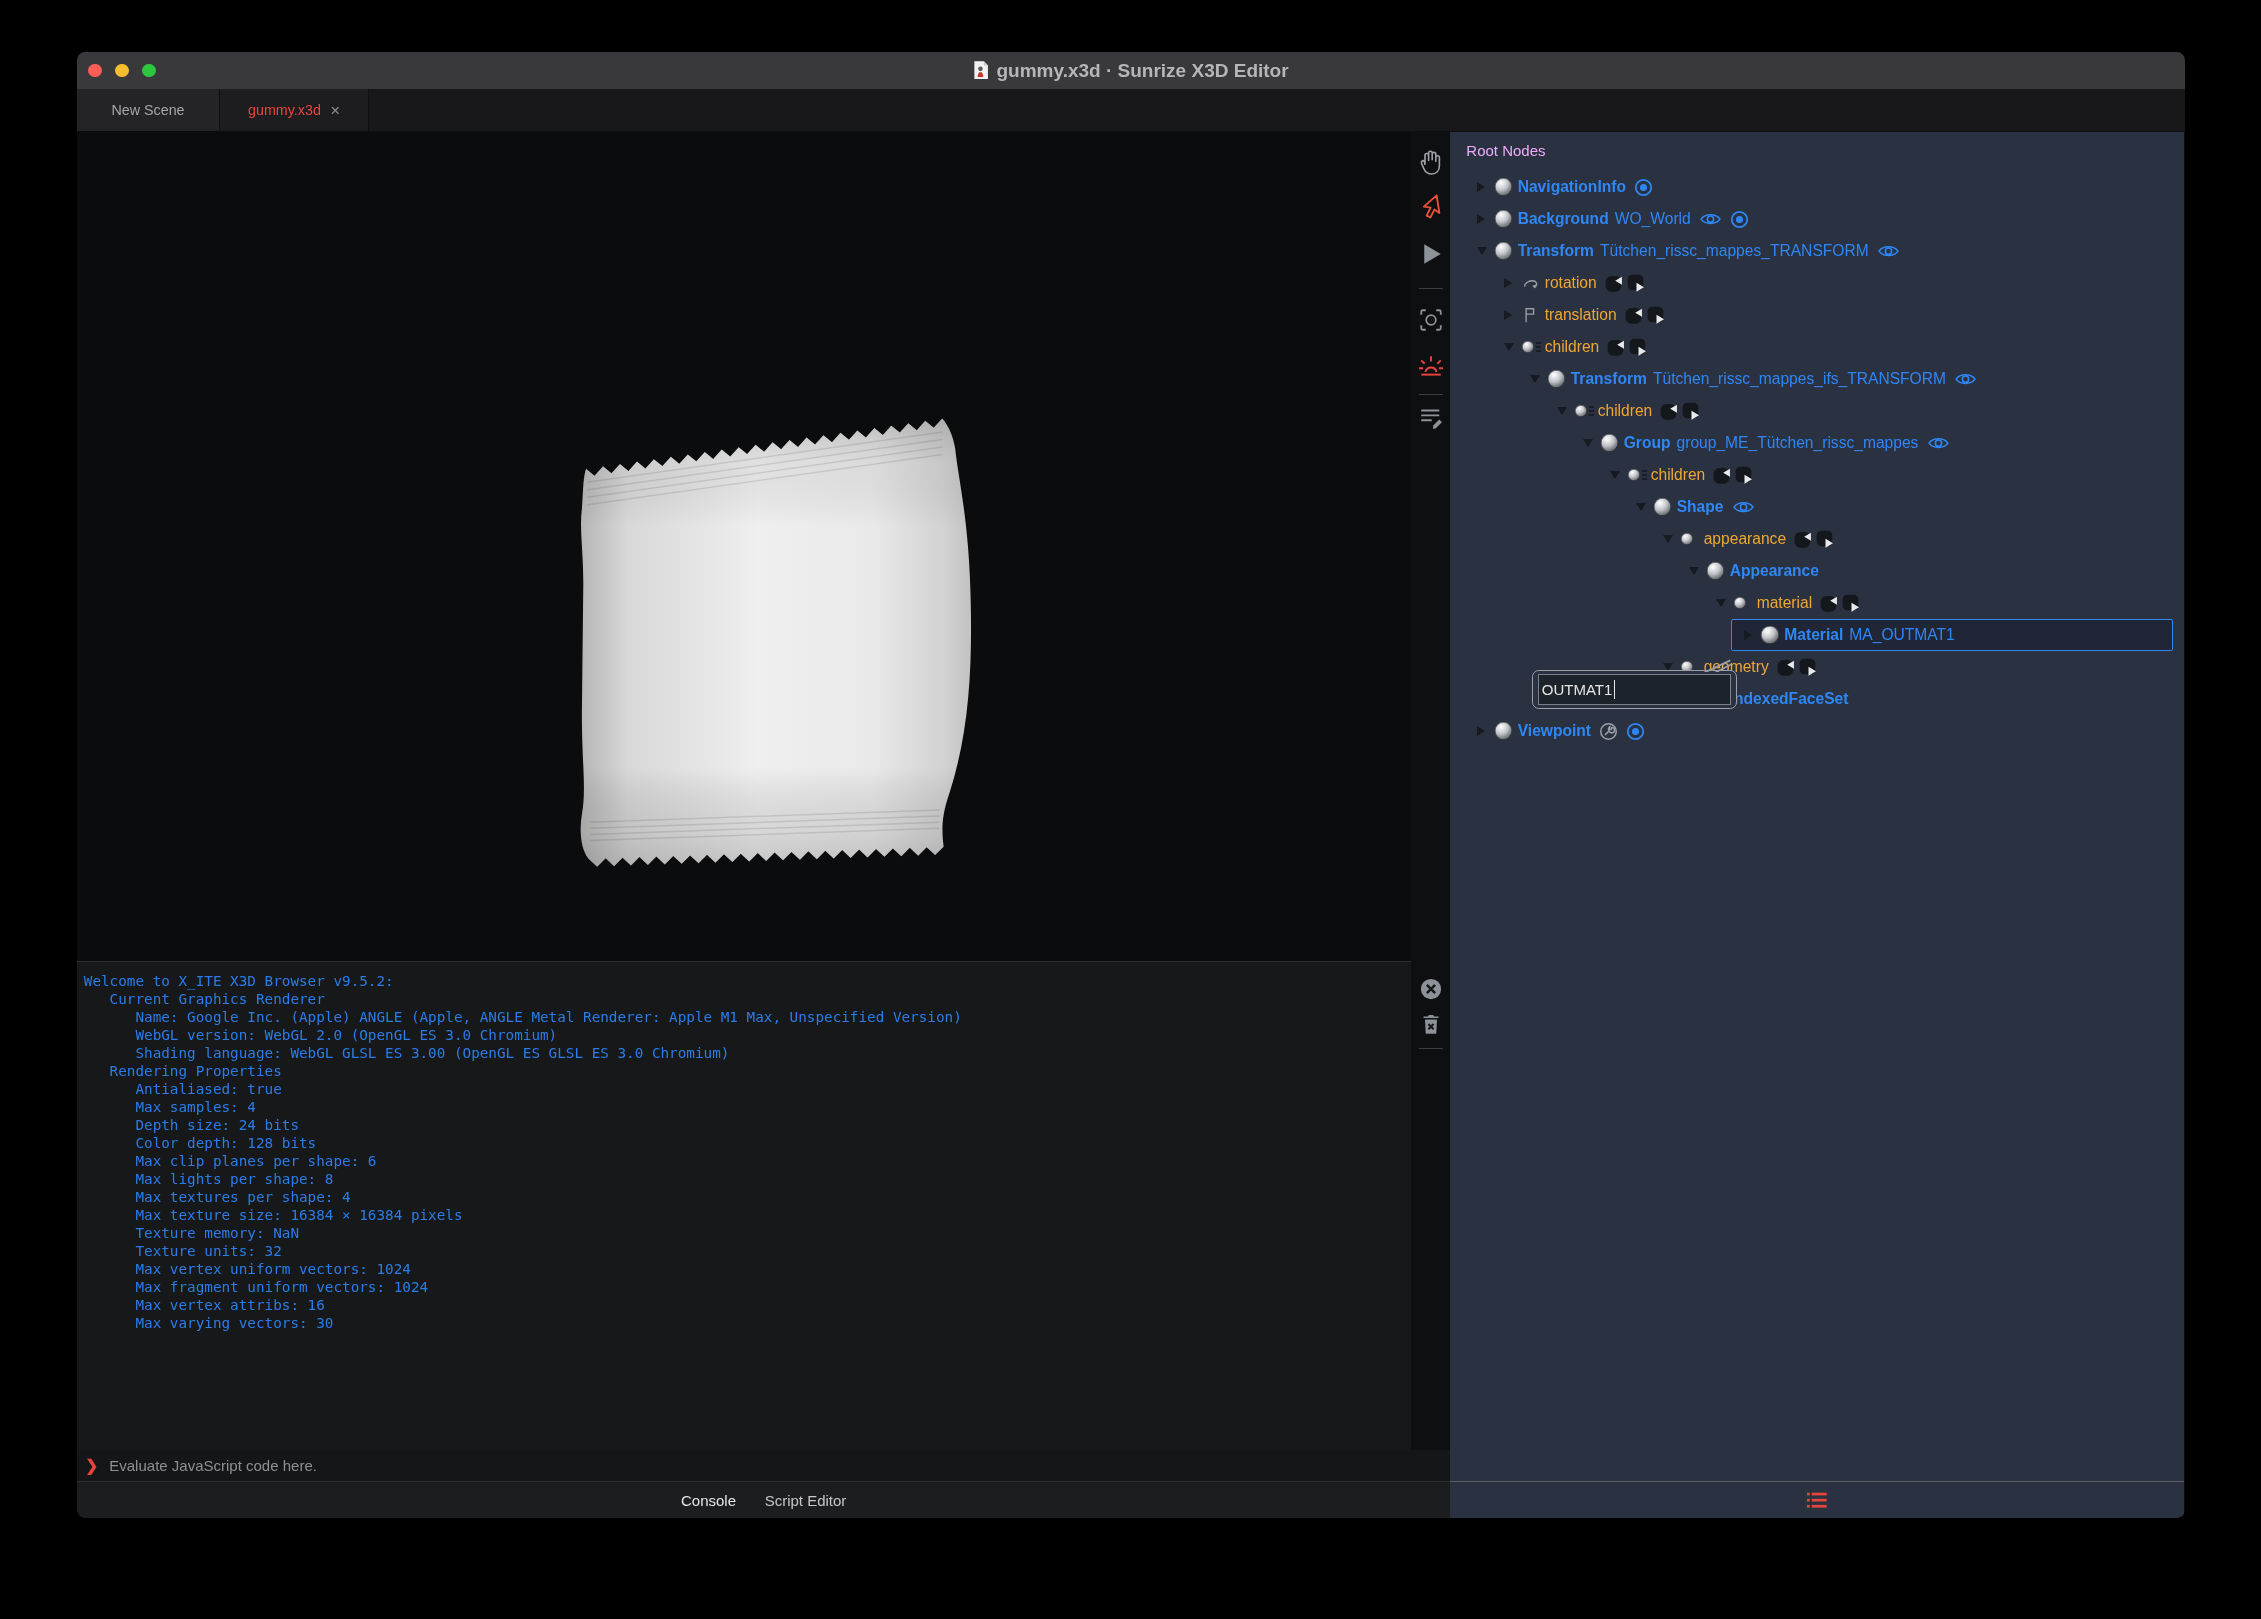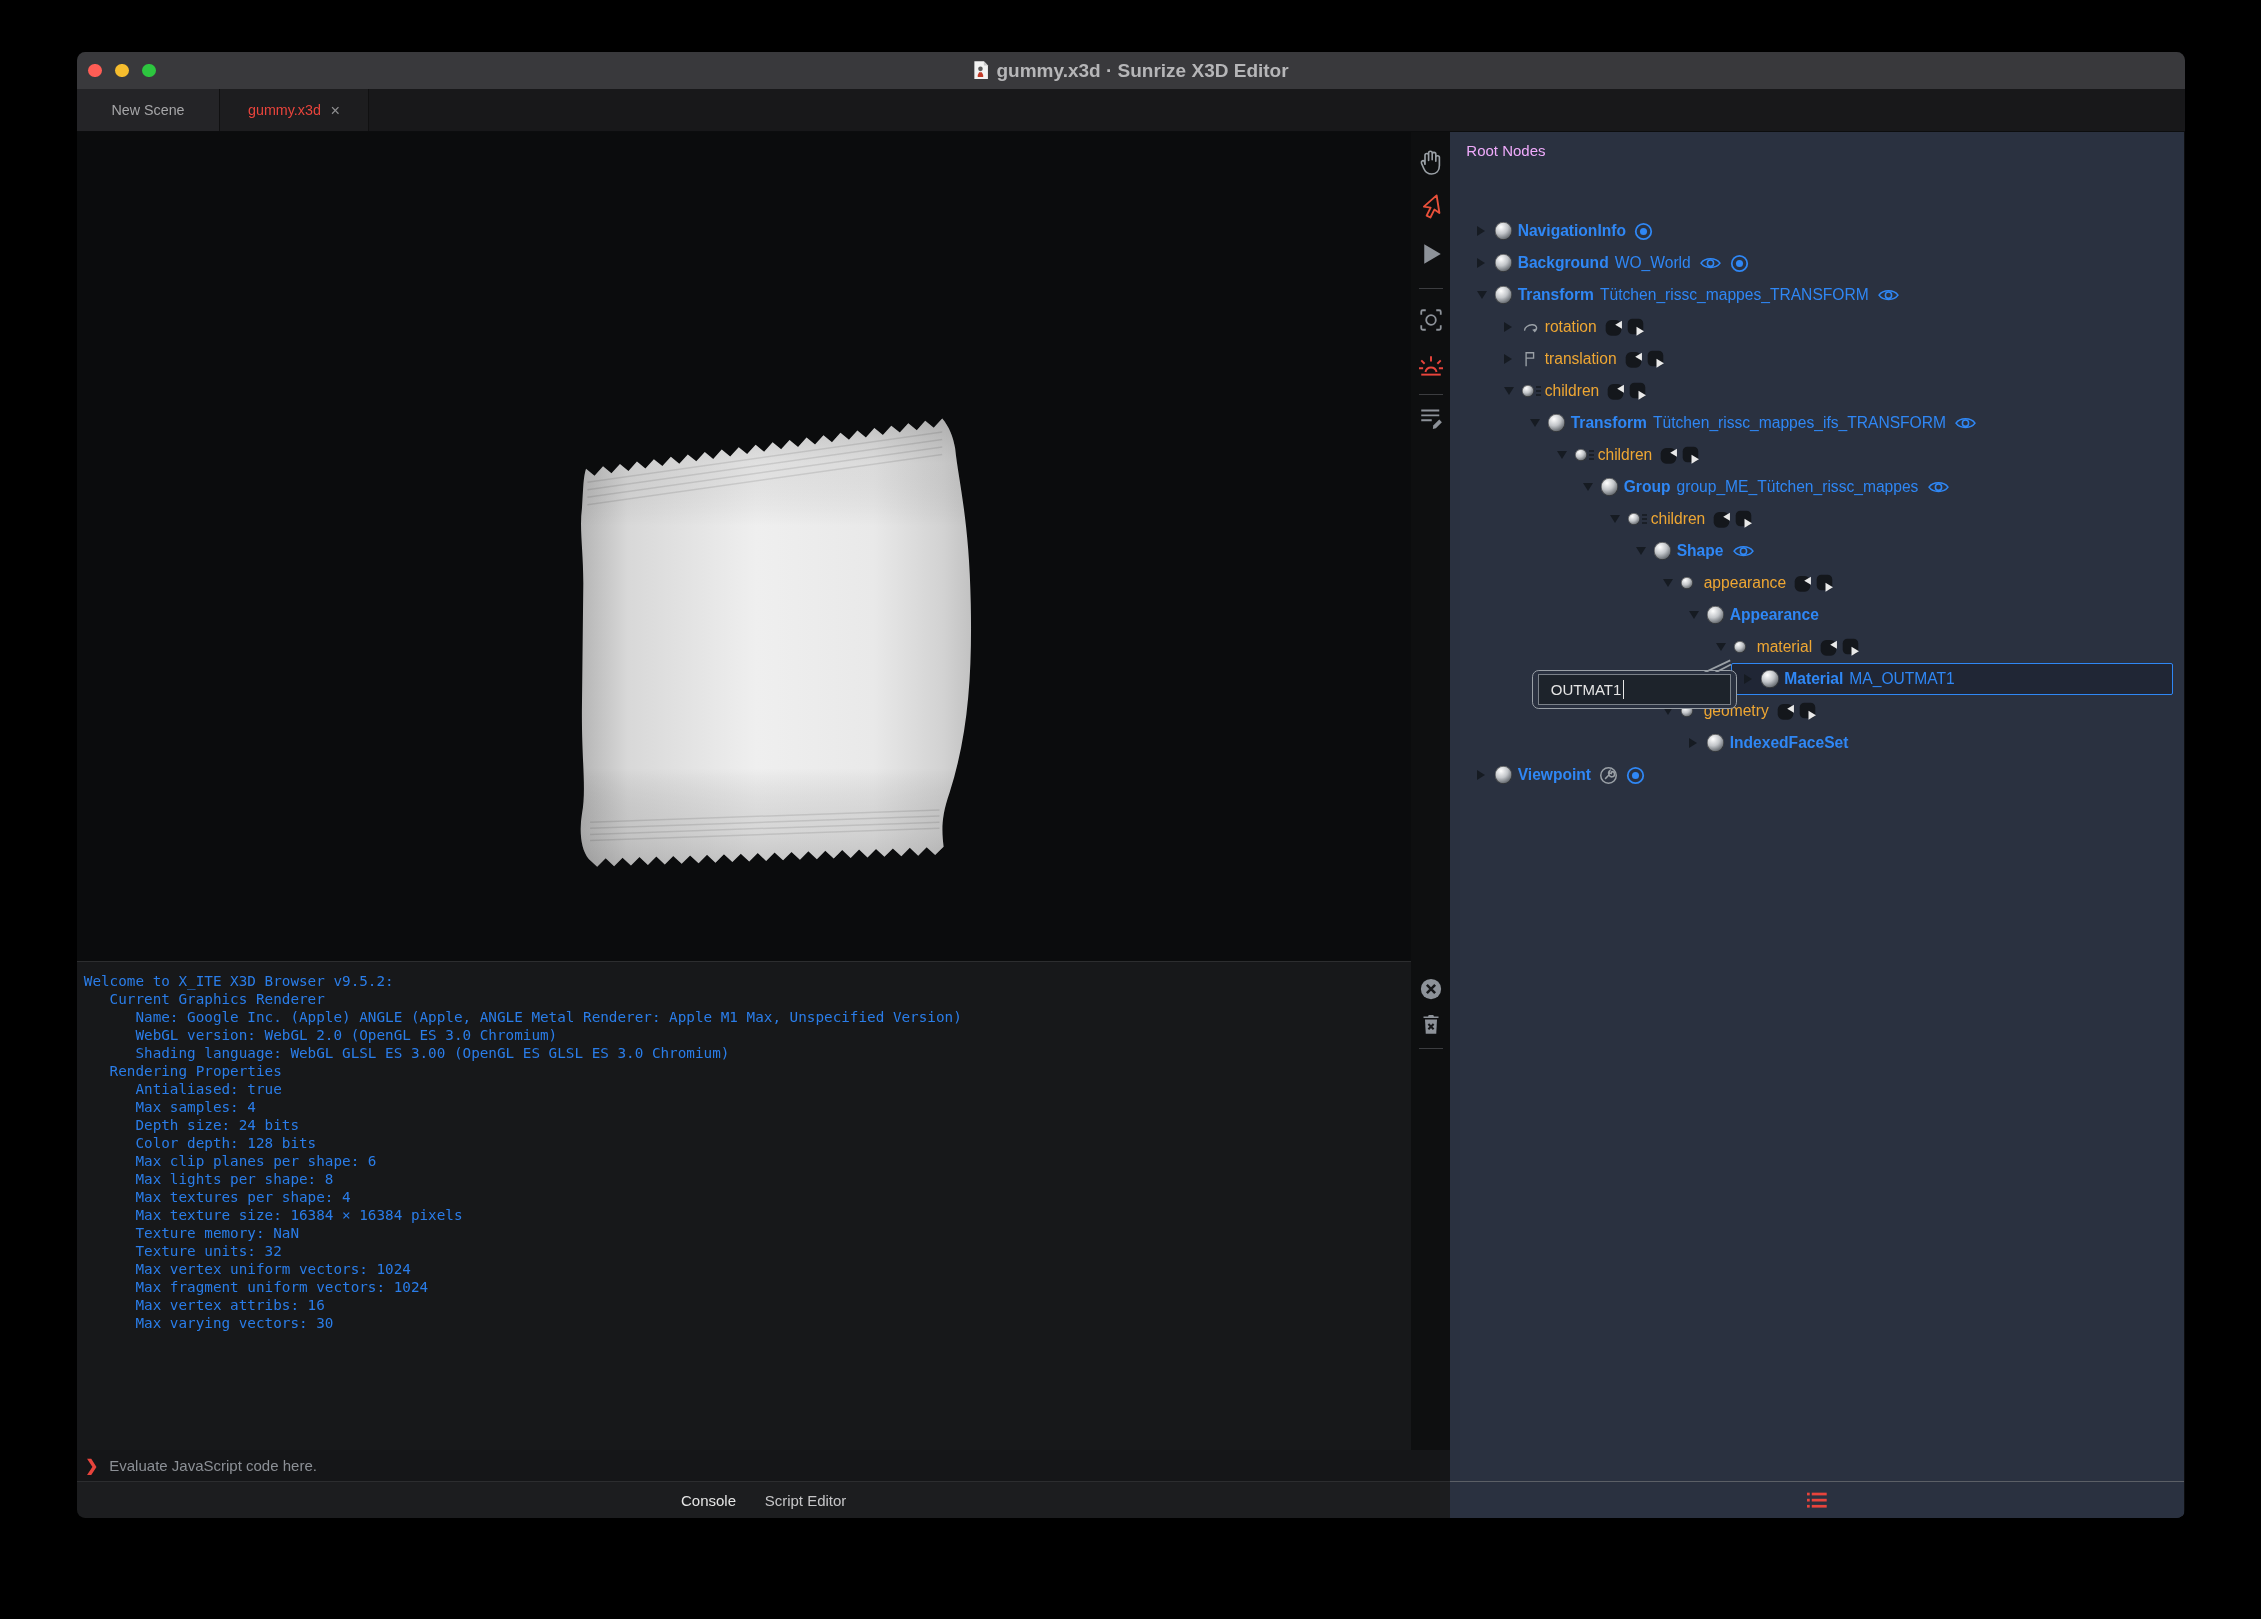--- a/index.html
+++ b/index.html
@@ -36,21 +36,21 @@
   .lfooter{position:absolute;left:0;top:1429px;width:1373px;height:37px;background:#1c1d1f;
            border-top:1.4px solid #2c2d2f;box-sizing:border-box;}
   .ctabs{position:absolute;left:604px;top:0;height:100%;display:flex;align-items:center;gap:28.6px;font-size:15px;}
   .ctab-active{color:#e5e5e5;} .ctab-idle{color:#c6c6c8;}
   
   .panel{position:absolute;left:1373px;top:80px;width:734px;height:1386px;background:#2a3140;overflow:hidden;}
   .pheader{margin:9.5px 0 9.5px 16.3px;color:#f0abfc;font-size:15px;}
   .pfooter{position:absolute;left:0;top:1349px;width:100%;height:37px;background:#2a3140;
            border-top:1.4px solid #5b5f66;display:flex;align-items:center;justify-content:center;}
   
-  .tree{position:absolute;left:0;top:39px;width:100%;margin-top:44px;}
+  .tree{position:absolute;left:0;top:39px;width:100%;}
   .trow{display:flex;align-items:center;height:32px;box-sizing:border-box;}
   .exp{width:17.7px;display:flex;align-items:center;}
   .exp.closed i{width:0;height:0;border-left:8.8px solid #161b22;border-top:5.4px solid transparent;border-bottom:5.4px solid transparent;}
   .exp.open i{width:0;height:0;border-top:8.8px solid #161b22;border-left:5.4px solid transparent;border-right:5.4px solid transparent;}
   .icell{width:23px;display:flex;align-items:center;}
   .sph{border-radius:50%;background:radial-gradient(circle at 35% 28%,#ffffff,#c2c5c9 40%,#62676d 75%,#2e3135);
        box-shadow:0 0 0 0.7px rgba(0,0,0,.55) inset;}
   .sph.n{width:17.7px;height:17.7px;} .sph.f{width:12.2px;height:12.2px;}
   .mfbars{display:inline-flex;flex-direction:column;gap:2px;margin-left:2px;}
   .mfbars i{width:4.8px;height:2px;background:#1a1f27;}
@@ -59,21 +59,21 @@
   .tfield{color:#efa733;font-weight:500;font-size:15.6px;white-space:pre;}
   .tico{margin-left:8.2px;display:inline-flex;align-items:center;}
   .routes{margin-left:8.2px;display:inline-flex;gap:2.7px;align-items:center;}
   .trow.selected{border:1.4px solid #2f87f5;border-radius:2px;background:rgba(13,20,33,.35);
                  margin-right:11px;}
   
   .popup{position:absolute;left:82px;top:538px;width:205px;height:39px;background:#2a3140;
          border:1.4px solid #9aa0a6;border-radius:6.8px;z-index:6;box-sizing:border-box;}
   .popup .tail{position:absolute;right:2.7px;top:-12.2px;}
   .rn-input{margin:3.4px 4.8px;height:28.6px;background:#1d232b;border:0.7px solid #7b8189;
-            display:flex;align-items:center;padding-left:12px;}
+            display:flex;align-items:center;padding-left:3px;}
   .rn-input span{color:#e4e4e4;font-size:15px;}
   .caret{display:inline-block;width:1.4px;height:18.4px;background:#e6e6e6;margin-left:1.4px;}
   svg{display:block;}
 </style>
 </head>
 <body>
 
 <svg width="0" height="0" style="position:absolute">
   <defs>
     <symbol id="sy-eye" viewBox="0 0 34 24">

